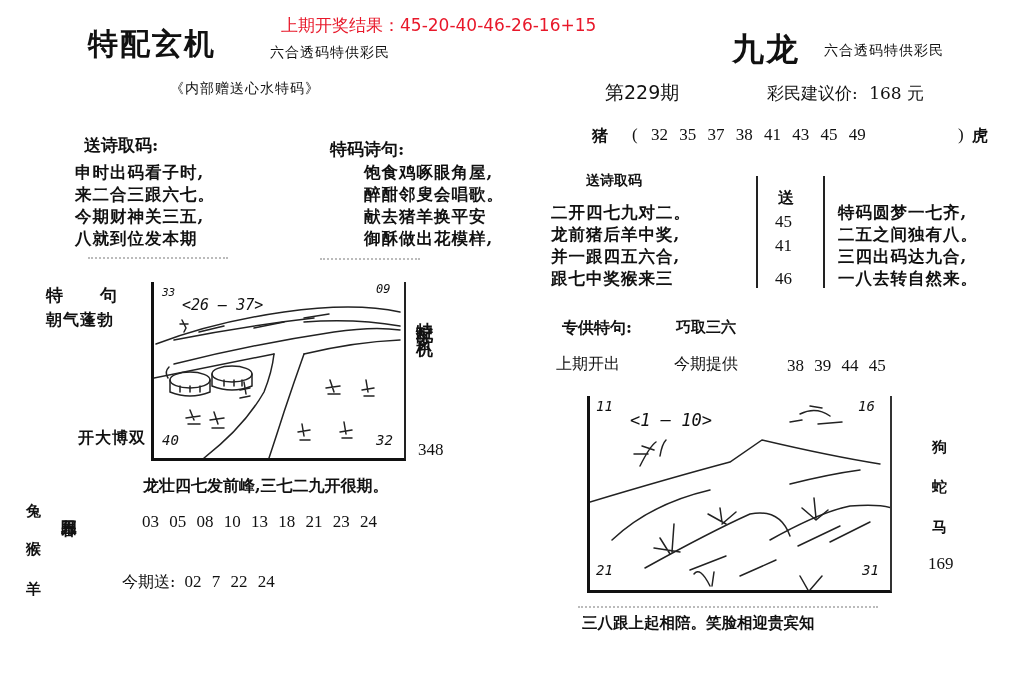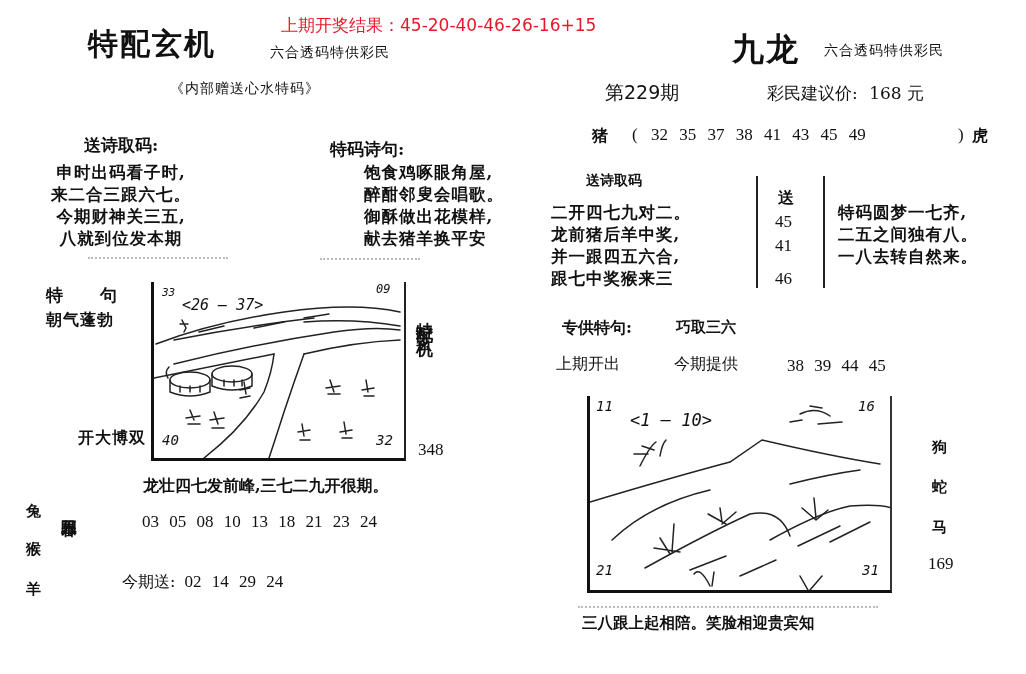--- a/index.html
+++ b/index.html
@@ -38,53 +38,54 @@
   <span style="margin-left:6px;">168 元</span>
 </div>
 
 <div class="abs" style="left:592px; top:126px; font-size:16px; font-weight:bold;">猪</div>
 <div class="abs nums" style="left:632px; top:125px;">(</div>
 <div class="abs nums" style="left:651px; top:125px; word-spacing:7px;">32 35 37 38 41 43 45 49</div>
 <div class="abs nums" style="left:958px; top:125px;">)</div>
 <div class="abs" style="left:972px; top:126px; font-size:16px; font-weight:bold;">虎</div>
 
 <div class="abs h" style="left:84px; top:134px;">送诗取码:</div>
-<div class="abs poem" style="left:51px; top:162px;text-align:center;">
+<div class="abs poem" style="left:75px; top:162px;">
   <div>申时出码看子时,</div>
   <div>来二合三跟六七。</div>
   <div>今期财神关三五,</div>
   <div>八就到位发本期</div>
 </div>
 
 <div class="abs h" style="left:330px; top:138px;">特码诗句:</div>
 <div class="abs poem" style="left:329px; top:162px;margin-left:35px;">
   <div>饱食鸡啄眼角屋,</div>
   <div>醉酣邻叟会唱歌。</div>
+  <div>献去猪羊换平安</div>
   <div>御酥做出花模样,</div>
-  <div>献去猪羊换平安</div>
 </div>
 <div class="dots" style="left:88px; top:257px; width:140px;"></div>
 <div class="dots" style="left:320px; top:258px; width:100px;"></div>
 
 <div class="abs" style="left:586px; top:172px; font-size:14px; font-weight:bold;">送诗取码</div>
 <div class="abs poem" style="left:551px; top:202px; line-height:22px;">
   <div>二开四七九对二。</div>
   <div>龙前猪后羊中奖,</div>
   <div>并一跟四五六合,</div>
   <div>跟七中奖猴来三</div>
 </div>
 <div class="vline" style="left:756px; top:176px; height:112px;"></div>
 <div class="vline" style="left:823px; top:176px; height:112px;"></div>
 <div class="abs" style="left:778px; top:188px; font-size:16px; font-weight:bold;">送</div>
 <div class="abs nums" style="left:775px; top:212px;">45</div>
 <div class="abs nums" style="left:775px; top:236px;">41</div>
 <div class="abs nums" style="left:775px; top:269px;">46</div>
 <div class="abs poem" style="left:838px; top:202px; line-height:22px;">
   <div>特码圆梦一七齐,</div>
   <div>二五之间独有八。</div>
+  <div>三四出码达九合,</div>
   <div>一八去转自然来。</div>
 </div>
 
 <div class="abs h" style="left:46px; top:284px;">特</div>
 <div class="abs h" style="left:100px; top:284px;">句</div>
 <div class="abs" style="left:46px; top:310px; font-size:16px; font-weight:bold; letter-spacing:1px;">朝气蓬勃</div>
 <div class="abs" style="left:46px; top:428px; font-size:16px; font-weight:bold; letter-spacing:1px;margin-left:32px;">开大博双</div>
 
 <div class="frame" style="left:151px; top:282px; width:250px; height:176px;">
   <svg width="250" height="176" style="position:absolute; left:0; top:0;">
@@ -124,21 +125,21 @@
 <div class="abs nums" style="left:418px; top:440px;">348</div>
 
 <div class="abs" style="left:143px; top:476px; font-size:16px; font-weight:bold;">龙壮四七发前峰,三七二九开很期。</div>
 <div class="abs" style="left:26px; top:502px; font-size:15px; font-weight:bold;">兔</div>
 <div class="abs" style="left:26px; top:540px; font-size:15px; font-weight:bold;">猴</div>
 <div class="abs" style="left:26px; top:580px; font-size:15px; font-weight:bold;">羊</div>
 <div class="abs" style="left:60px; top:508px; writing-mode:vertical-rl; font-size:16px; font-weight:bold; line-height:18px;">三月阳春</div>
 <div class="abs nums" style="left:142px; top:512px;">03 05 08 10 13 18 21 23 24</div>
 <div class="abs" style="left:122px; top:572px; font-size:16px;">
   <span>今期送:</span>
-  <span class="nums" style="margin-left:4px;">02 14 29 24</span>
+  <span class="nums" style="margin-left:4px;">02 7 22 24</span>
 </div>
 
 <div class="abs" style="left:562px; top:318px; font-size:16px; font-weight:bold;">专供特句:</div>
 <div class="abs" style="left:676px; top:318px; font-size:15px; font-weight:bold;">巧取三六</div>
 <div class="abs" style="left:556px; top:354px; font-size:16px;">上期开出</div>
 <div class="abs" style="left:674px; top:354px; font-size:16px;">今期提供</div>
 <div class="abs nums" style="left:787px; top:356px;">38 39 44 45</div>
 
 <div class="frame" style="left:587px; top:396px; width:300px; height:194px; border-right:2px solid #333;">
   <svg width="300" height="194" style="position:absolute; left:0; top:0;">

